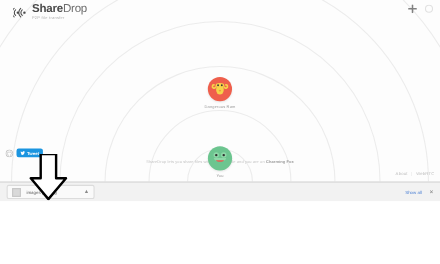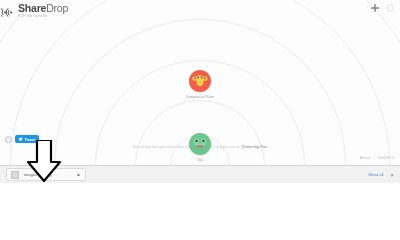--- a/index.html
+++ b/index.html
@@ -29,21 +29,21 @@
   }
   .ring.r1 { width:60px;  height:60px;  margin-bottom:-30px; }
   .ring.r2 { width:130px; height:130px; margin-bottom:-65px; }
   .ring.r3 { width:210px; height:210px; margin-bottom:-105px; }
   .ring.r4 { width:292px; height:292px; margin-bottom:-146px; }
   .ring.r5 { width:380px; height:380px; margin-bottom:-190px; }
   .ring.r6 { width:470px; height:470px; margin-bottom:-235px; }
 
   
   #header {
-    position:absolute; left:1px; top:3px;
+    position:absolute; left:12px; top:3px;
     display:flex; align-items:flex-start; gap:3px;
     z-index:6;
   }
   .wave-icon { display:block; margin-top:1px; }
   .logo-text-wrap { display:flex; flex-direction:column; line-height:1; }
   .logo-title { font-size:10.5px; font-weight:700; color:#4a4a4a; letter-spacing:-0.2px; white-space:nowrap; }
   .logo-title .thin { font-weight:400; color:#6d6d6d; }
   .logo-sub { font-size:3.6px; color:#b0b0b0; letter-spacing:0.25px; margin-top:1.5px; white-space:nowrap; }
 
   

